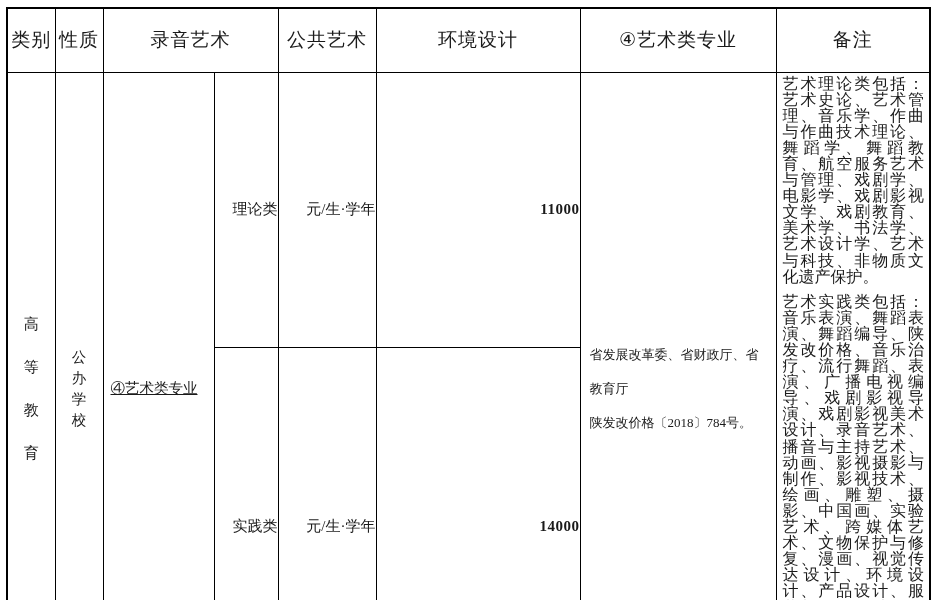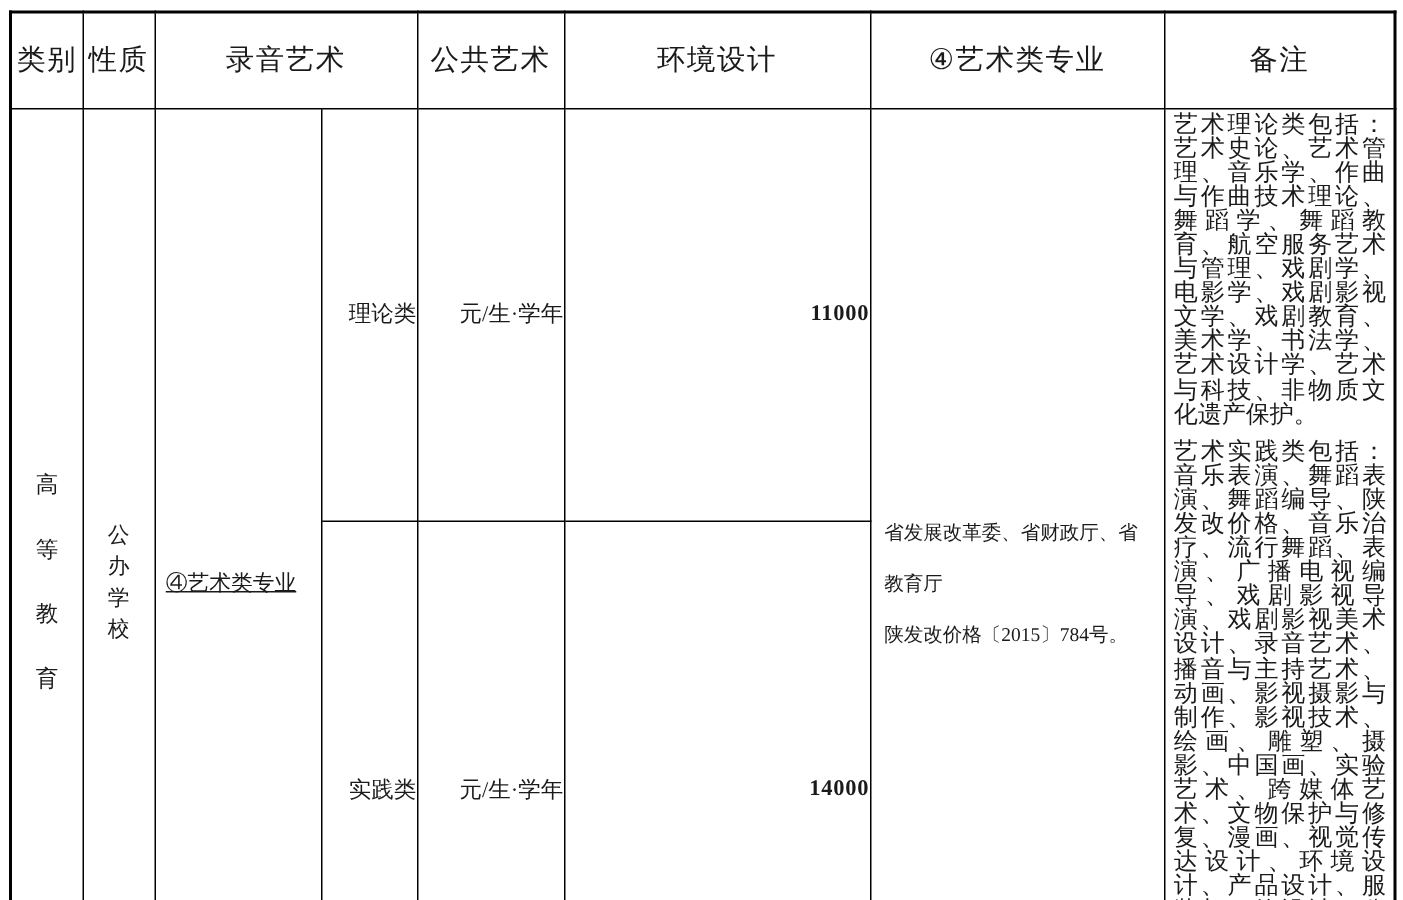--- a/index.html
+++ b/index.html
@@ -123,21 +123,21 @@
           <span>学</span>
           <span>校</span>
         </div>
       </td>
       <td rowspan="2" class="cell-feeitem">④艺术类专业</td>
       <td class="cell-center">理论类</td>
       <td class="cell-center">元/生·学年</td>
       <td class="cell-center num">11000</td>
       <td rowspan="2" class="cell-approval">
         <div>省发展改革委、省财政厅、省教育厅</div>
-        <div>陕发改价格〔2015〕784号。</div>
+        <div>陕发改价格〔2018〕784号。</div>
       </td>
       <td rowspan="2" class="cell-remarks">
         <p>艺术理论类包括：艺术史论、艺术管理、音乐学、作曲与作曲技术理论、舞蹈学、舞蹈教育、航空服务艺术与管理、戏剧学、电影学、戏剧影视文学、戏剧教育、美术学、书法学、艺术设计学、艺术与科技、非物质文化遗产保护。</p>
         <p>艺术实践类包括：音乐表演、舞蹈表演、舞蹈编导、陕发改价格、音乐治疗、流行舞蹈、表演、广播电视编导、戏剧影视导演、戏剧影视美术设计、录音艺术、播音与主持艺术、动画、影视摄影与制作、影视技术、绘画、雕塑、摄影、中国画、实验艺术、跨媒体艺术、文物保护与修复、漫画、视觉传达设计、环境设计、产品设计、服装与服饰设计、公共艺术、工艺美术、数字媒体艺术、陶瓷艺术设计、新媒体艺术、包装设计。</p>
       </td>
     </tr>
 
     <tr class="row-practice">
       <td class="cell-center">实践类</td>
       <td class="cell-center">元/生·学年</td>

